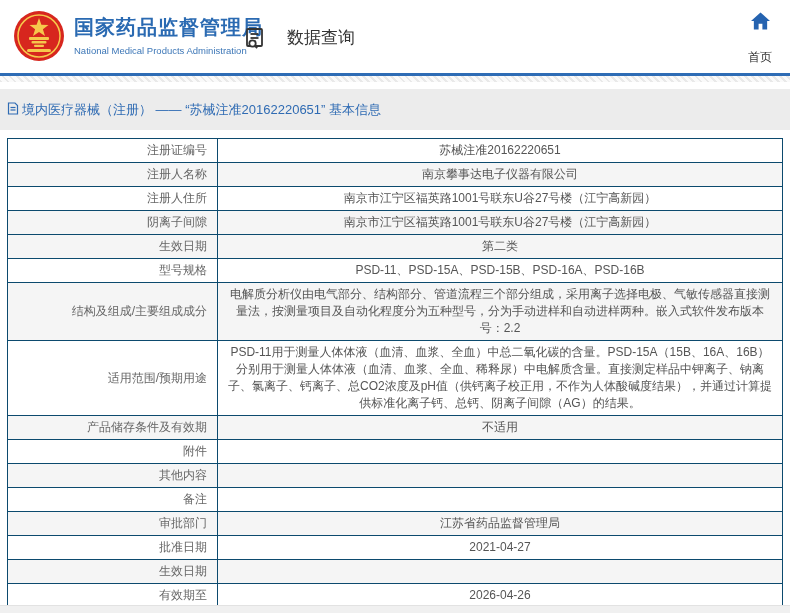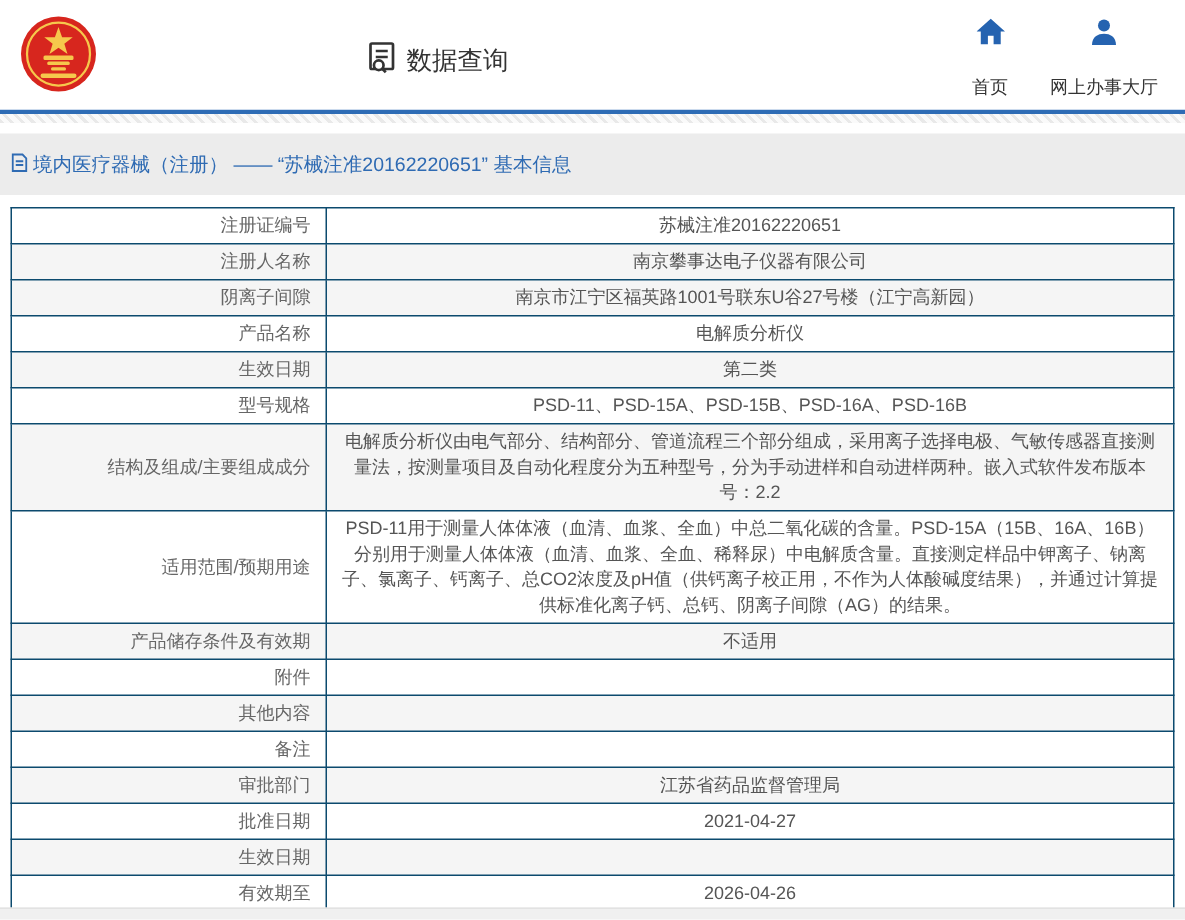--- a/index.html
+++ b/index.html
@@ -5,21 +5,21 @@
   * { margin:0; padding:0; box-sizing:border-box; }
   html,body { width:790px; height:613px; background:#ffffff; overflow:hidden;
               font-family:"Liberation Sans","DejaVu Sans",sans-serif; }
 
   
   .header { position:relative; height:73px; background:#fff; }
   .emblem { position:absolute; left:13px; top:10px; width:52px; height:52px; }
   .brand { position:absolute; left:74px; top:14px; }
   .brand-cn { font-size:20px; font-weight:bold; color:#2a6ab2; letter-spacing:1px; }
   .brand-en { font-size:9.5px; color:#3d77b7; margin-top:4px; }
-  .dq { position:absolute; left:243px; top:26px; display:flex; align-items:center; gap:4px; }
+  .dq { position:absolute; left:243px; top:26px; display:flex; align-items:flex-start; gap:20px; }
   .dq-label { font-size:17px; color:#333; }
   .topnav { position:absolute; right:18px; top:12px; display:flex; gap:28px; }
   .nav-item { display:flex; flex-direction:column; align-items:center; gap:15px; cursor:pointer; }
   .nav-item .lbl { font-size:12px; color:#333; }
 
   .blue-line { height:3px; background:#2e6cb5; }
   .hatch { height:6px;
     background:repeating-linear-gradient(45deg,#e9e9e9 0 2px,#fafafa 2px 5px); }
 
   
@@ -47,49 +47,44 @@
     <svg width="52" height="52" viewBox="0 0 52 52">
       <circle cx="26" cy="26" r="25" fill="#d7261e"></circle>
       <circle cx="26" cy="26" r="21" fill="none" stroke="#f6c84c" stroke-width="1.5"></circle>
       <polygon points="26,8 28.4,14.8 35.5,14.9 29.9,19.2 32,26 26,21.9 20,26 22.1,19.2 16.5,14.9 23.6,14.8" fill="#f6c84c"></polygon>
       <rect x="16" y="27" width="20" height="3" rx="1" fill="#f6c84c"></rect>
       <rect x="18.5" y="31" width="15" height="2.4" rx="1" fill="#f6c84c"></rect>
       <rect x="21" y="34.8" width="10" height="2.2" rx="1" fill="#f6c84c"></rect>
       <rect x="14" y="39" width="24" height="3" rx="1.5" fill="#f6c84c"></rect>
     </svg>
   </span>
+  <div class="brand">
+    <div class="brand-cn">国家药品监督管理局</div>
+    <div class="brand-en">National Medical Products Administration</div>
+  </div>
   <div class="dq">
     <span>
       <svg width="24" height="24" viewBox="0 0 24 24" fill="none" stroke="#333" stroke-width="1.8">
         <rect x="4" y="3" width="15" height="17" rx="1"></rect>
         <line x1="7.5" y1="8" x2="15.5" y2="8"></line>
         <line x1="7.5" y1="12" x2="15.5" y2="12"></line>
         <circle cx="9.5" cy="17.5" r="3.2" fill="#fff"></circle>
         <line x1="11.8" y1="19.8" x2="14.2" y2="22.2"></line>
       </svg>
     </span>
     <span class="dq-label">数据查询</span>
   </div>
   <div class="topnav">
     <div class="nav-item">
       <span>
         <svg width="19" height="18" viewBox="0 0 20 18" fill="#2563b0">
           <path d="M10 0 L20 9 H17 V18 H12 V12 H8 V18 H3 V9 H0 Z"></path>
         </svg>
       </span>
       <span class="lbl">首页</span>
-    </div>
-    <div class="nav-item">
-      <span>
-        <svg width="18" height="18" viewBox="0 0 18 18" fill="#2563b0">
-          <circle cx="9" cy="5" r="4"></circle>
-          <path d="M1 18 C1 12.5 5 10.5 9 10.5 C13 10.5 17 12.5 17 18 Z"></path>
-        </svg>
-      </span>
-      <span class="lbl">网上办事大厅</span>
     </div>
   </div>
 </div>
 
 <div class="blue-line"></div>
 <div class="hatch"></div>
 
 <div class="crumbbar">
   <span class="crumb-text">
     <span>
@@ -107,27 +102,27 @@
   <table>
     <tbody>
         <tr>
           <td class="label-cell">注册证编号</td>
           <td class="value-cell">苏械注准20162220651</td>
         </tr>
         <tr class="alt">
           <td class="label-cell">注册人名称</td>
           <td class="value-cell">南京攀事达电子仪器有限公司</td>
         </tr>
+        <tr>
+          <td class="label-cell">注册人住所</td>
+          <td class="value-cell">南京市江宁区福英路1001号联东U谷27号楼（江宁高新园）</td>
+        </tr>
         <tr class="alt">
           <td class="label-cell">阴离子间隙</td>
           <td class="value-cell">南京市江宁区福英路1001号联东U谷27号楼（江宁高新园）</td>
-        </tr>
-        <tr>
-          <td class="label-cell">产品名称</td>
-          <td class="value-cell">电解质分析仪</td>
         </tr>
         <tr class="alt">
           <td class="label-cell">生效日期</td>
           <td class="value-cell">第二类</td>
         </tr>
         <tr>
           <td class="label-cell">型号规格</td>
           <td class="value-cell">PSD-11、PSD-15A、PSD-15B、PSD-16A、PSD-16B</td>
         </tr>
         <tr class="alt">

